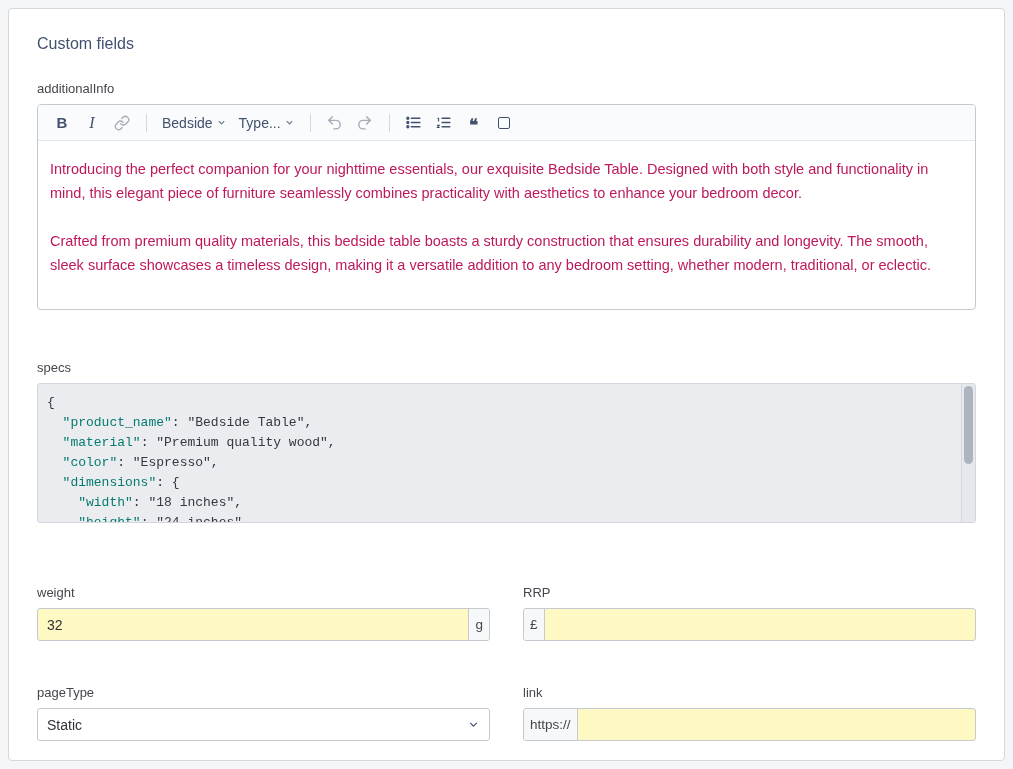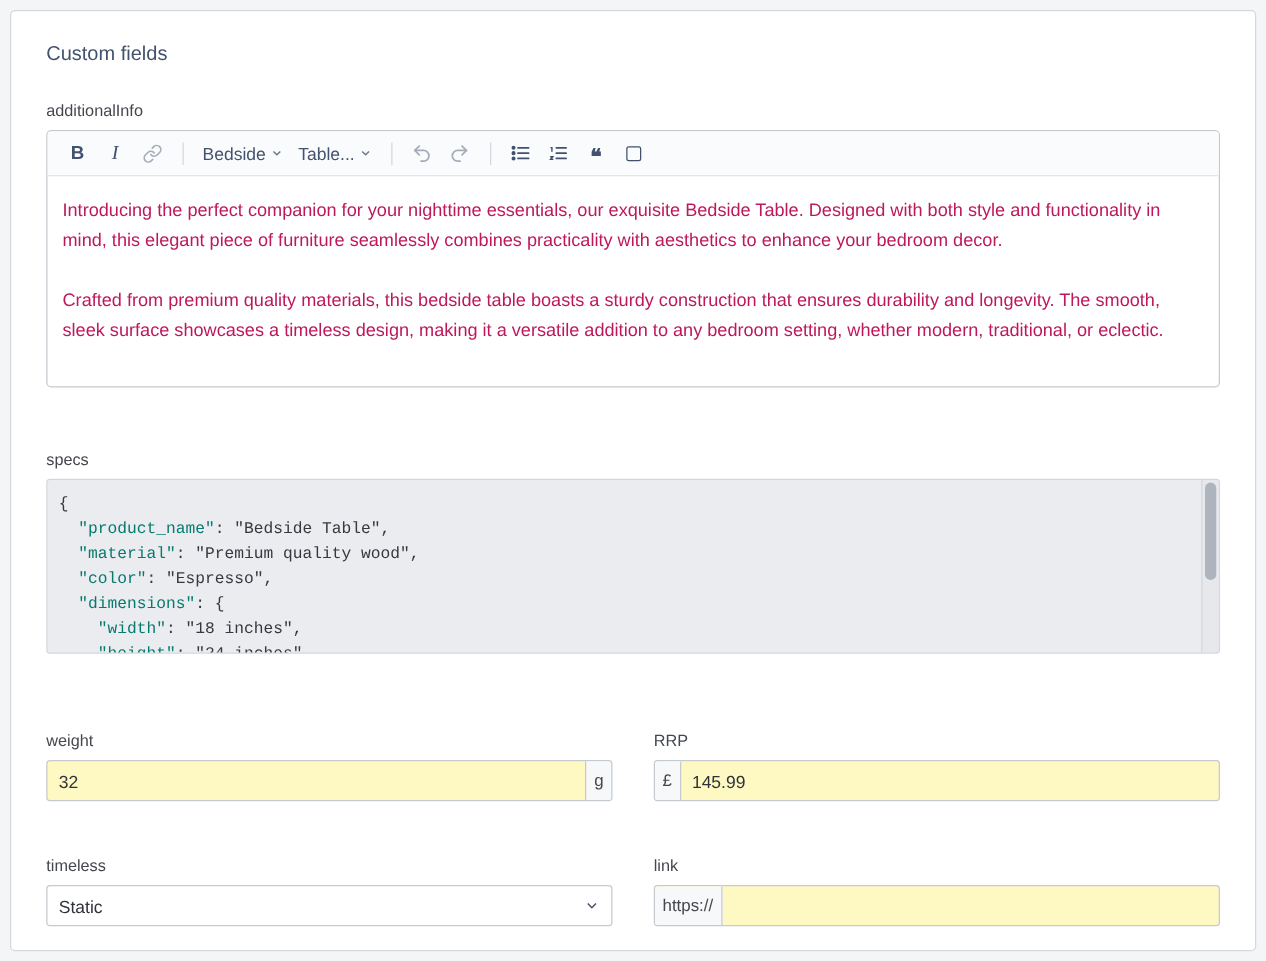--- a/index.html
+++ b/index.html
@@ -193,21 +193,21 @@
           </svg>
         </button>
         <span class="tb-divider"></span>
         <button class="tb-btn">
           <span>Bedside</span>
           <svg class="arrow" viewBox="0 0 24 24" width="11" height="11" fill="none" stroke="#6b778c" stroke-width="2.5">
               <polyline points="6 9 12 15 18 9"></polyline>
             </svg>
         </button>
         <button class="tb-btn">
-          <span>Table...</span>
+          <span>Type...</span>
           <svg class="arrow" viewBox="0 0 24 24" width="11" height="11" fill="none" stroke="#6b778c" stroke-width="2.5">
               <polyline points="6 9 12 15 18 9"></polyline>
             </svg>
         </button>
         <span class="tb-divider"></span>
         <button class="tb-btn disabled">
           <svg viewBox="0 0 24 24" width="17" height="17" fill="none" stroke="#a5adba" stroke-width="2" stroke-linecap="round" stroke-linejoin="round">
               <path d="M9 14 4 9l5-5"></path>
               <path d="M4 9h10a6 6 0 0 1 0 12h-3"></path>
             </svg>
@@ -275,28 +275,27 @@
       <label class="field-label">weight</label>
       <div class="input-wrap">
         <input type="text" value="32" style="">
         <span class="affix suffix">g</span>
       </div>
     </div>
     <div class="col">
       <label class="field-label">RRP</label>
       <div class="input-wrap">
         <span class="affix prefix">£</span>
-        <input type="text" value="145.99" style="">
       </div>
     </div>
   </div>
 
   <div class="row">
     <div class="col">
-      <label class="field-label">timeless</label>
+      <label class="field-label">pageType</label>
       <div class="select-box">
         <span>Static</span>
         <svg viewBox="0 0 24 24" width="13" height="13" fill="none" stroke="#42526e" stroke-width="2.2">
             <polyline points="6 9 12 15 18 9"></polyline>
           </svg>
       </div>
     </div>
     <div class="col">
       <label class="field-label">link</label>
       <div class="input-wrap">

